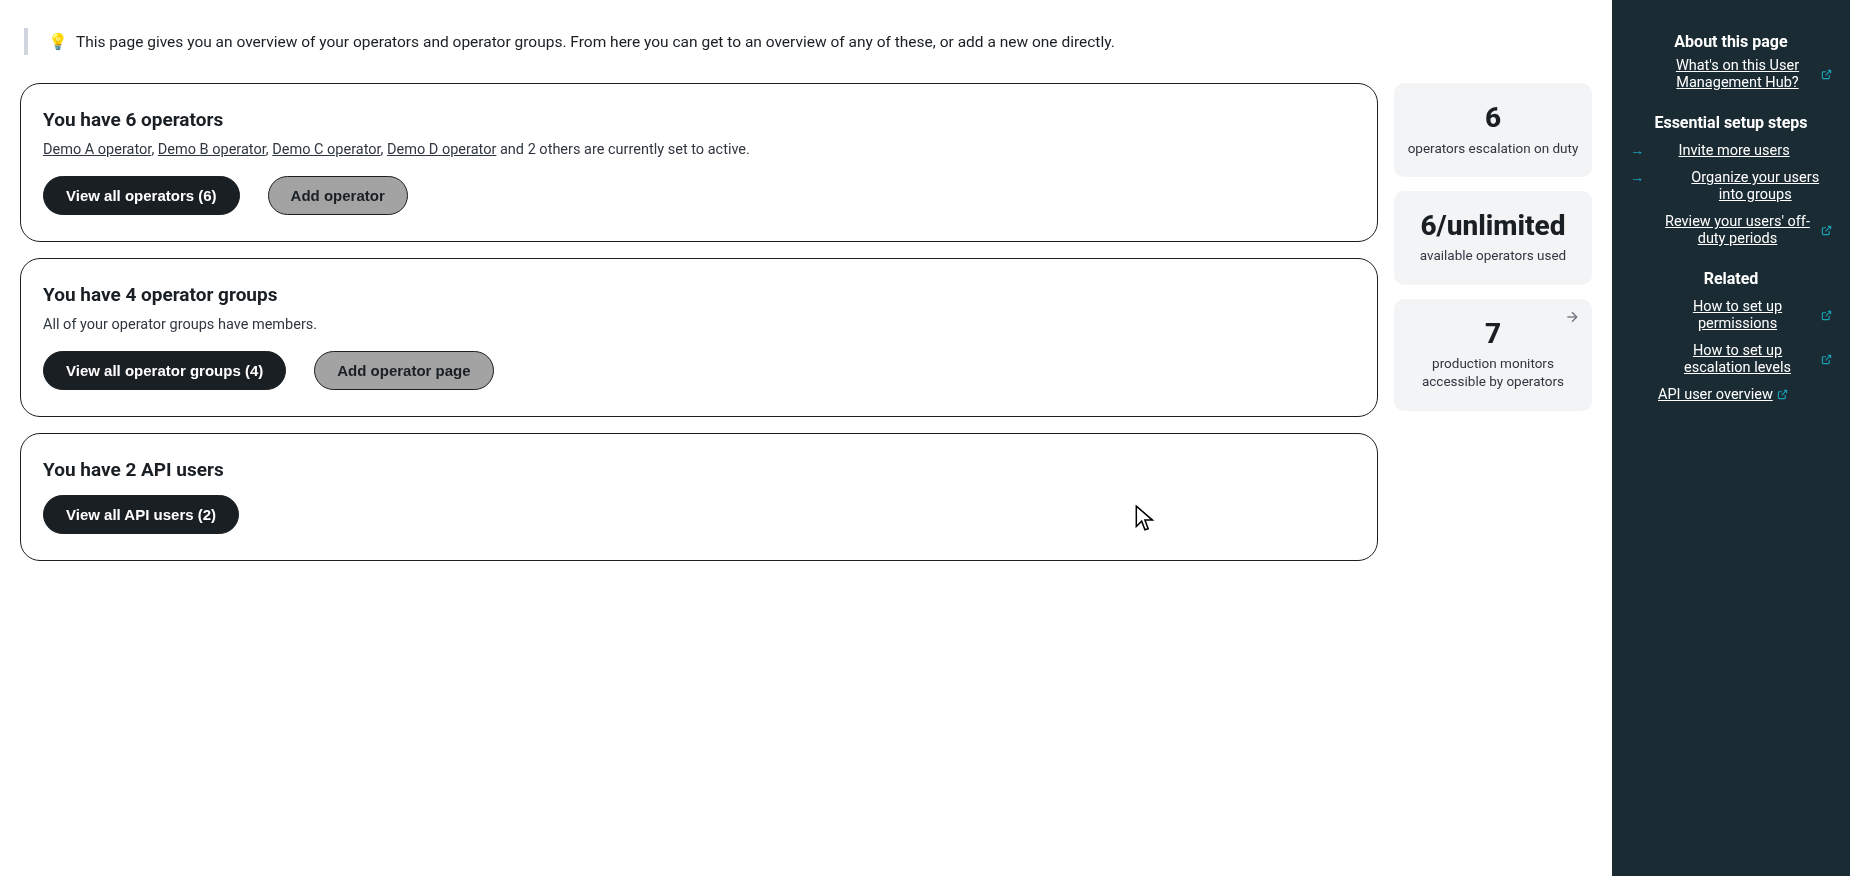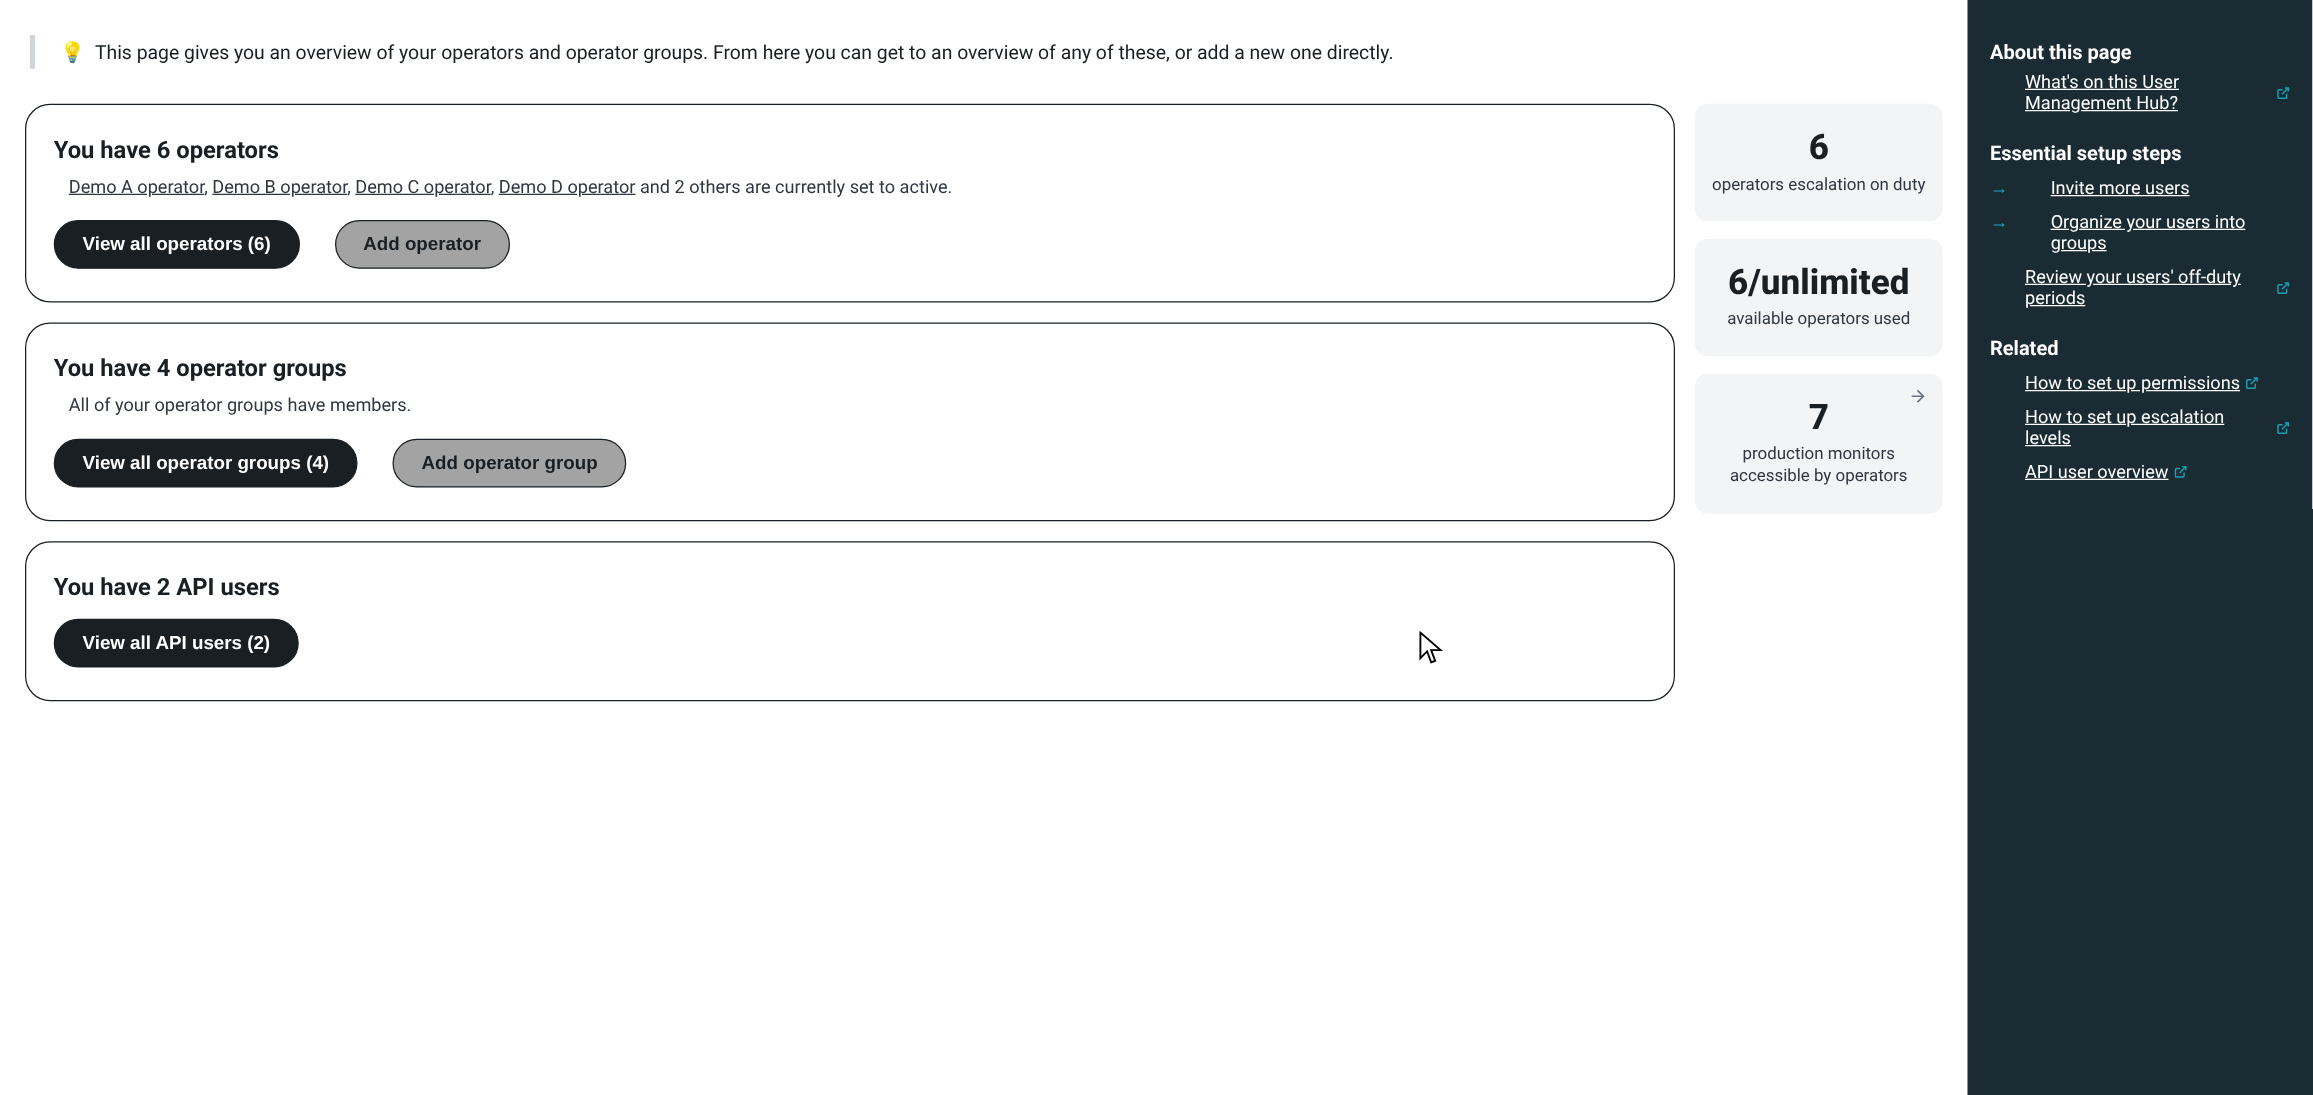--- a/index.html
+++ b/index.html
@@ -56,21 +56,21 @@
     border: 1.5px solid #1a1f23;
     border-radius: 20px;
     padding: 24px 22px 26px 22px;
   }
   .card h2 {
     margin: 0 0 10px 0;
     font-size: 19px;
     font-weight: 700;
   }
   .card p {
-    margin: 0 0 18px 12px;
+    margin: 0 0 18px 0;
     font-size: 14.5px;
     color: #303740;
   }
   .card p a {
     color: #303740;
     text-decoration: underline;
   }
   .btn-row {
     display: flex;
     gap: 28px;
@@ -114,25 +114,26 @@
     margin-top: 4px;
     line-height: 1.35;
   }
   .stat .arrow {
     position: absolute;
     top: 10px;
     right: 12px;
     color: #6b7280;
   }
   .sidebar {
-    width: 276px;
+    width: 238px;
     background: #1b2b33;
     color: #fff;
     padding: 32px 18px 20px 18px;
     font-size: 14.5px;
+    text-align: center;
   }
   .sidebar h3 {
     margin: 0 0 6px 0;
     font-size: 16px;
     font-weight: 700;
   }
   .sidebar a {
     color: #fff;
     display: inline-flex;
     align-items: center;
@@ -195,21 +196,21 @@
             <button class="btn primary">View all operators (6)</button>
             <button class="btn">Add operator</button>
           </div>
         </div>
 
         <div class="card">
           <h2>You have 4 operator groups</h2>
           <p>All of your operator groups have members.</p>
           <div class="btn-row">
             <button class="btn primary">View all operator groups (4)</button>
-            <button class="btn">Add operator group</button>
+            <button class="btn">Add operator page</button>
           </div>
         </div>
 
         <div class="card">
           <h2>You have 2 API users</h2>
           <div class="btn-row" style="margin-top:14px;">
             <button class="btn primary">View all API users (2)</button>
           </div>
         </div>
 

